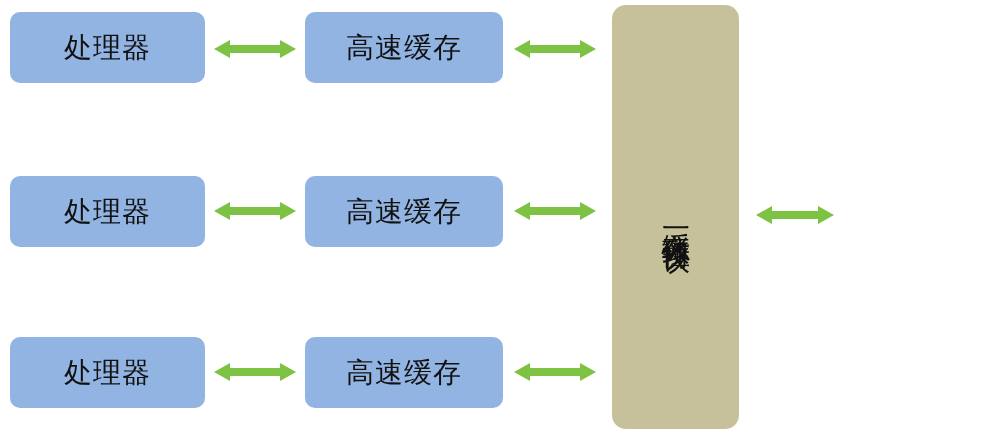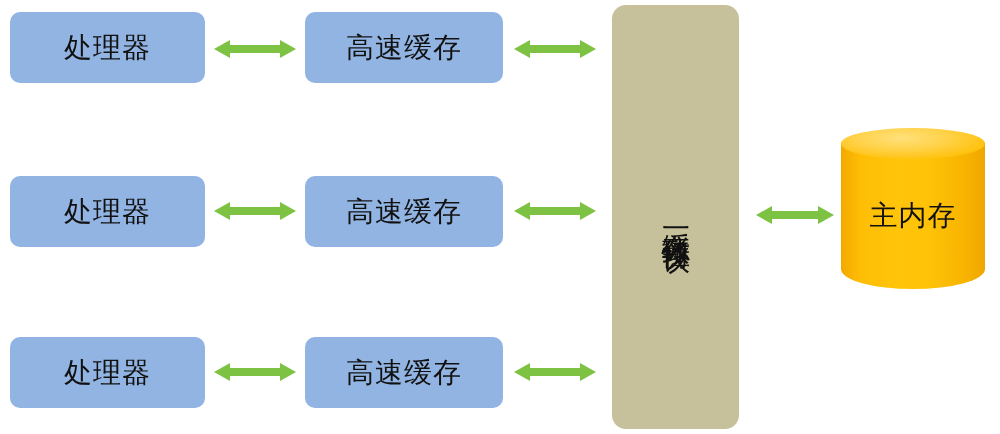--- a/index.html
+++ b/index.html
@@ -185,19 +185,14 @@
   <div class="node node-protocol">
     <span class="vlabel">缓存一致性协议</span>
   </div>
 
   <div class="arrow" style="left:756px; top:204px;">
     <svg width="78" height="22" viewBox="0 0 78 22" aria-hidden="true">
       <polygon points="0,11 16,2 16,7 62,7 62,2 78,11 62,20 62,15 16,15 16,20" fill="#7DC242"></polygon>
     </svg>
   </div>
 
-  <div class="cylinder">
-    <div class="cyl-body"></div>
-    <div class="cyl-top"></div>
-    <div class="cyl-label">主内存</div>
-  </div>
 
 </div>
 
 </body></html>

